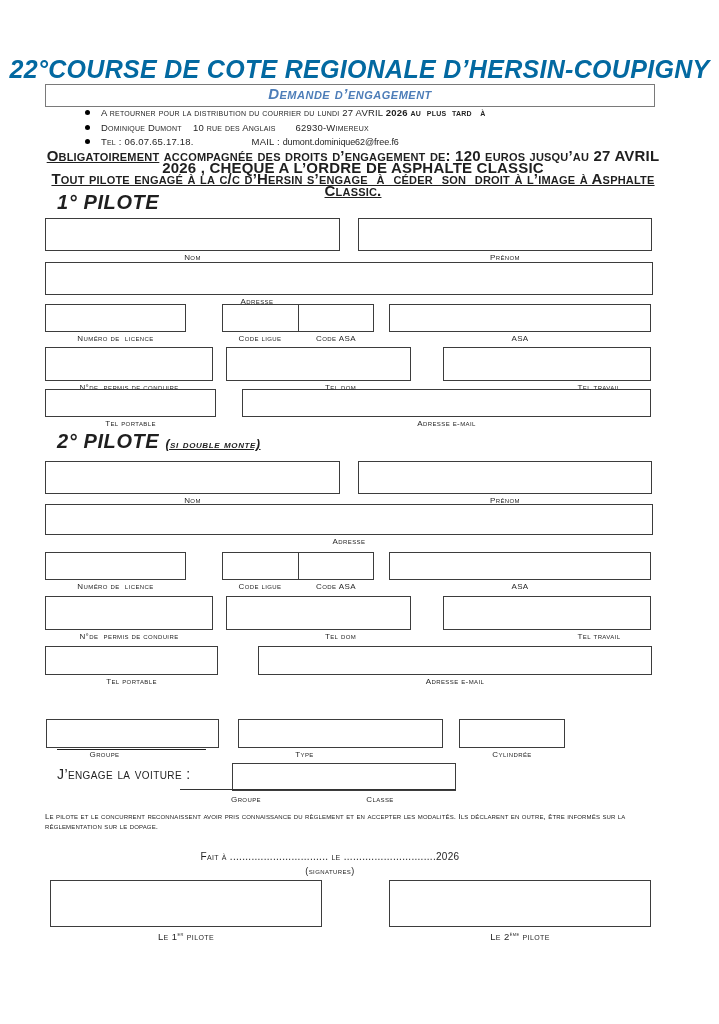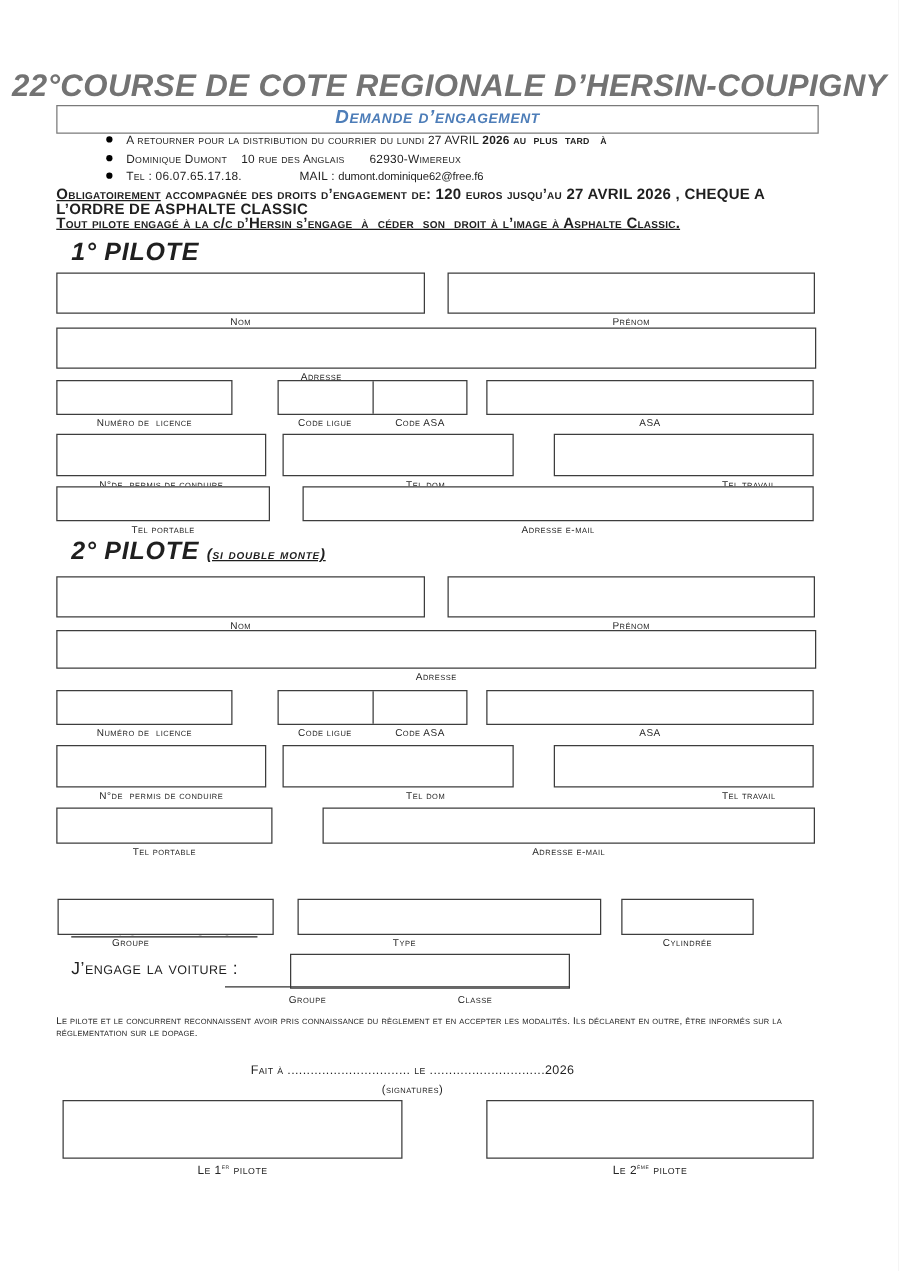--- a/index.html
+++ b/index.html
@@ -11,30 +11,30 @@
   .f{display:flex;flex-direction:column;}
   .bx{border:1.6px solid #3d3d3d;width:100%;box-sizing:border-box;background:#fff;}
   .lb{font-size:8px;text-align:center;margin-top:2px;font-variant:small-caps;
       letter-spacing:0.4px;color:#262626;line-height:9px;white-space:nowrap;}
   .split{display:flex;padding:0;}
   .split .cell{flex:1;}
   .split .cell + .cell{border-left:1.6px solid #3d3d3d;}
   .duo{display:flex;}
   .duo span{flex:1;}
   .title{width:719px;text-align:center;font-style:italic;font-weight:bold;
-         font-size:25px;letter-spacing:0.3px;color:#737373;}
+         font-size:25px;letter-spacing:0.3px;color:#0369a1;}
   .subbox{border:1.2px solid #7a7a7a;text-align:center;}
   .sub{font-style:italic;font-weight:bold;font-size:15px;color:#4d7db8;
        font-variant:small-caps;letter-spacing:0.5px;}
   .bullet{font-size:9.5px;letter-spacing:0.2px;white-space:nowrap;}
   .dot{display:inline-block;width:5px;height:5px;border-radius:50%;background:#000;
        margin-right:11px;vertical-align:1px;}
   .bold{font-weight:bold;}
   .email{font-variant:normal;font-weight:normal;font-size:9px;letter-spacing:-0.1px;}
-  .notice{font-size:12px;font-weight:bold;line-height:11.5px;letter-spacing:0.2px;}
+  .notice{font-size:15px;font-weight:bold;line-height:11.5px;letter-spacing:0.2px;text-align:center;}
   .und{text-decoration:underline;}
   .h-section{font-style:italic;font-weight:600;font-size:20px;letter-spacing:0.6px;white-space:nowrap;}
   .h-suffix{font-size:12px;text-decoration:underline;}
   .veh-h{font-size:13.5px;font-weight:bold;text-decoration:underline;letter-spacing:0.6px;}
   .engage{font-size:14px;font-variant:small-caps;letter-spacing:0.4px;}
   .small-lbl{font-size:8px;font-variant:small-caps;letter-spacing:0.4px;color:#262626;text-align:center;}
   .disc{font-size:7.9px;font-variant:small-caps;line-height:10px;letter-spacing:0.15px;color:#242424;}
   .fait{font-size:10px;font-variant:small-caps;letter-spacing:0.3px;text-align:center;}
   .sigs{font-size:9px;font-variant:small-caps;letter-spacing:0.4px;text-align:center;}
   .siglb{font-size:9.5px;margin-top:3px;}
@@ -50,21 +50,21 @@
     <span class="sub">Demande d’engagement</span>
   </div>
 
   <div class="abs bullet sc" style="top:107px;left:85px;">
     <span class="dot"></span><span>A retourner pour la distribution du courrier du lundi 27 AVRIL </span><span class="bold">2026 au &nbsp;plus &nbsp;tard &nbsp;&nbsp;à</span>
   </div>
   <div class="abs bullet sc" style="top:122px;left:85px;">
     <span class="dot"></span><span>Dominique Dumont &nbsp;&nbsp;&nbsp;10 rue des Anglais &nbsp;&nbsp;&nbsp;&nbsp;&nbsp;&nbsp;62930-Wimereux</span>
   </div>
   <div class="abs bullet sc" style="top:136px;left:85px;">
-    <span class="dot"></span><span>Tel : 06.07.65.17.18.</span><span style="margin-left:6px;padding-left:40px;">MAIL : </span><span class="email">dumont.dominique62@free.f6</span>
+    <span class="dot"></span><span>Tel : 06.07.65.17.18.</span><span style="margin-left:18px;padding-left:40px;">MAIL : </span><span class="email">dumont.dominique62@free.f6</span>
   </div>
 
   <div class="abs notice sc" style="top:150px;left:45px;width:616px;">
     <span class="und">Obligatoirement</span><span> accompagnée des droits d’engagement de: 120 euros jusqu’au 27 AVRIL 2026 , CHEQUE A L’ORDRE DE ASPHALTE CLASSIC</span>
   </div>
   <div class="abs notice sc und" style="top:173px;left:45px;width:616px;">Tout pilote engagé à la c/c d’Hersin s’engage &nbsp;à &nbsp;céder &nbsp;son &nbsp;droit à l’image à Asphalte Classic.</div>
 
   <div class="abs h-section" style="top:191px;left:57px;">1° PILOTE</div>
 
   <div class="row" style="top:218px;left:45px;">
@@ -201,21 +201,21 @@
     </div>
   </div>
 
   <div class="abs veh-h" style="top:696px;left:57px;margin-top:40px;">VEHICULE ENGAGE :</div>
 
   <div class="row" style="top:719px;left:46px;">
     <div class="f" style="width:173px;">
       <div class="bx" style="height:29px;"></div>
       <div class="lb" style="transform:translateX(-28px);">Groupe</div>
     </div>
-    <div class="f" style="width:243px;margin-left:19px;">
+    <div class="f" style="width:205px;margin-left:19px;">
       <div class="bx" style="height:29px;"></div>
       <div class="lb" style="transform:translateX(-36px);">Type</div>
     </div>
     <div class="f" style="width:106px;margin-left:16px;">
       <div class="bx" style="height:29px;"></div>
       <div class="lb">Cylindrée</div>
     </div>
   </div>
 
   <div class="abs engage" style="top:766px;left:57px;">J’engage la voiture :</div>

